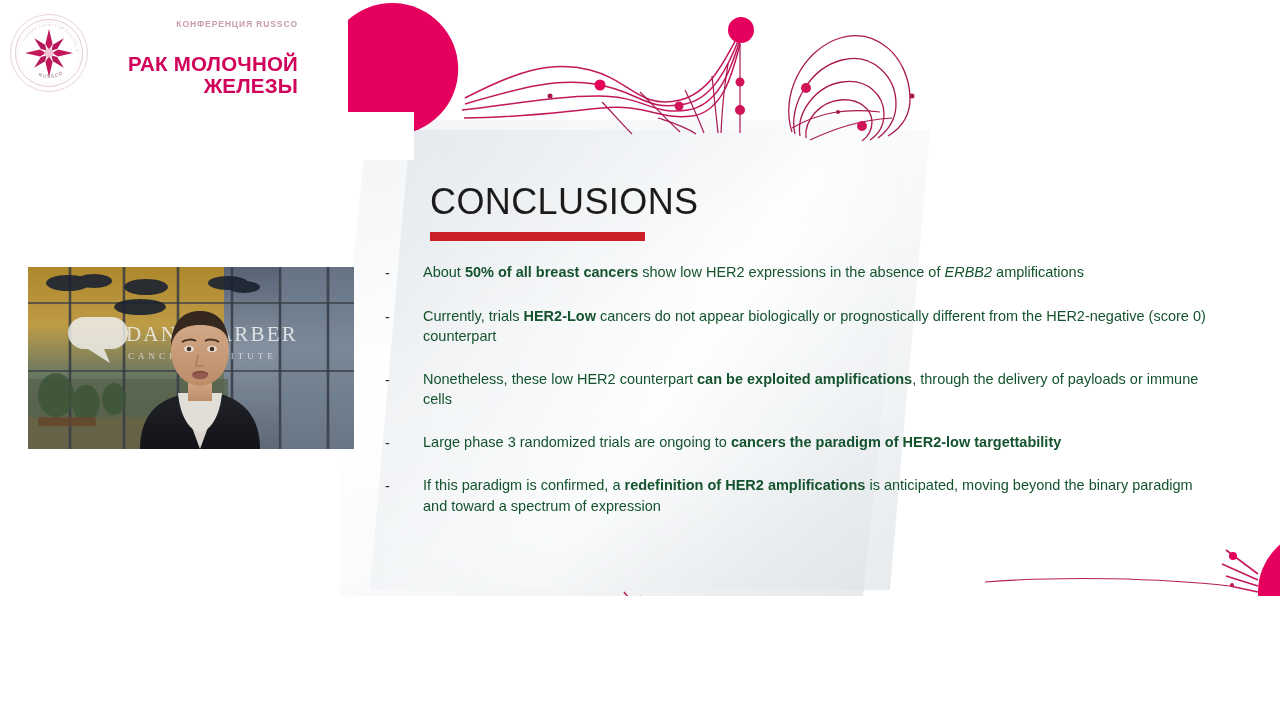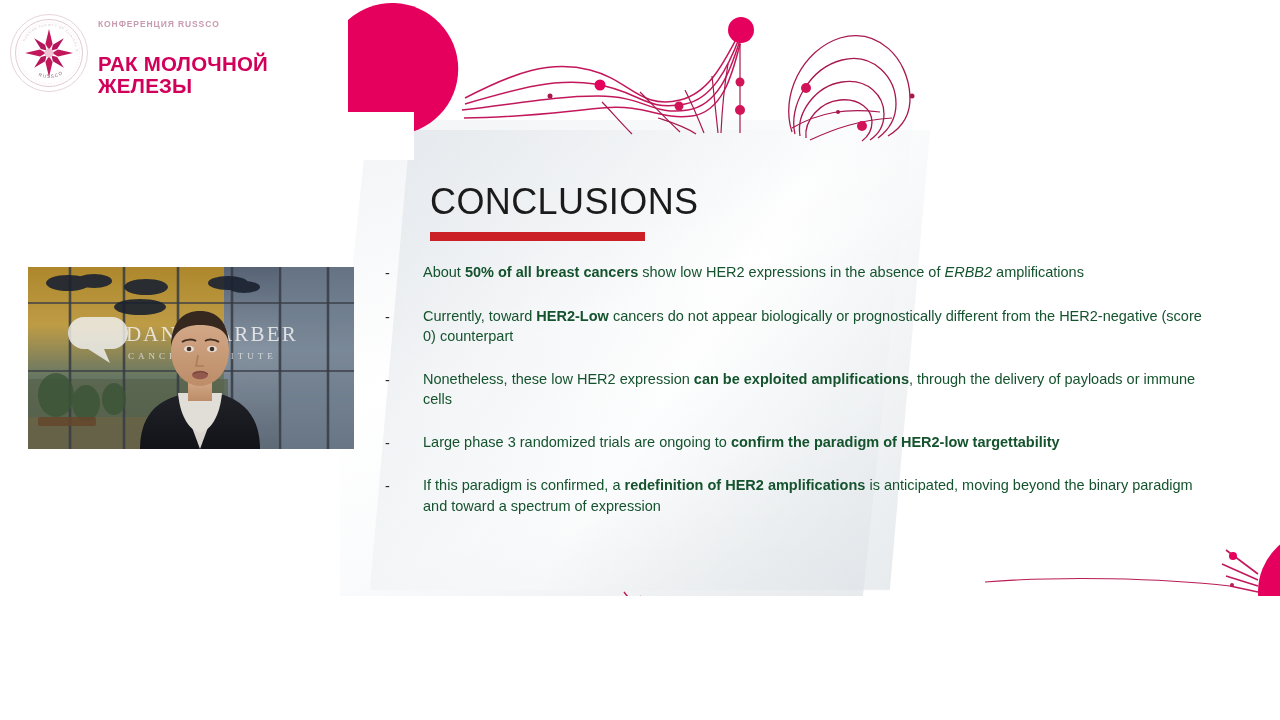--- a/index.html
+++ b/index.html
@@ -35,20 +35,21 @@
   }
   #brand-emblem .ring {
     position: absolute;
     inset: 0;
     border-radius: 50%;
     border: 1px solid #e8d4dd;
   }
   #brand-text {
     margin-left: 10px;
     padding-top: 8px;
+    text-align: right;
   }
   #brand-kicker {
     font-size: 8.5px;
     letter-spacing: 0.9px;
     color: #c79bb0;
     font-weight: 700;
     line-height: 1;
     margin-bottom: 4px;
   }
   #brand-title {
@@ -250,29 +251,29 @@
     <div id="slide-title">CONCLUSIONS</div>
     <div id="title-rule"></div>
 
     <div id="bullets">
         <div class="bullet">
           <div class="bullet-marker">-</div>
           <div class="bullet-text"><span>About </span><b>50% of all breast cancers</b><span> show low HER2 expressions in the absence of </span><i>ERBB2</i><span> amplifications</span></div>
         </div>
         <div class="bullet">
           <div class="bullet-marker">-</div>
-          <div class="bullet-text"><span>Currently, toward </span><b>HER2-Low</b><span> cancers do not appear biologically or prognostically different from the HER2-negative (score 0) counterpart</span></div>
-        </div>
-        <div class="bullet">
-          <div class="bullet-marker">-</div>
-          <div class="bullet-text"><span>Nonetheless, these low HER2 expression </span><b>can be exploited amplifications</b><span>, through the delivery of payloads or immune cells</span></div>
-        </div>
-        <div class="bullet">
-          <div class="bullet-marker">-</div>
-          <div class="bullet-text"><span>Large phase 3 randomized trials are ongoing to </span><b>confirm the paradigm of HER2-low targettability</b></div>
+          <div class="bullet-text"><span>Currently, trials </span><b>HER2-Low</b><span> cancers do not appear biologically or prognostically different from the HER2-negative (score 0) counterpart</span></div>
+        </div>
+        <div class="bullet">
+          <div class="bullet-marker">-</div>
+          <div class="bullet-text"><span>Nonetheless, these low HER2 counterpart </span><b>can be exploited amplifications</b><span>, through the delivery of payloads or immune cells</span></div>
+        </div>
+        <div class="bullet">
+          <div class="bullet-marker">-</div>
+          <div class="bullet-text"><span>Large phase 3 randomized trials are ongoing to </span><b>cancers the paradigm of HER2-low targettability</b></div>
         </div>
         <div class="bullet">
           <div class="bullet-marker">-</div>
           <div class="bullet-text"><span>If this paradigm is confirmed, a </span><b>redefinition of HER2 amplifications</b><span> is anticipated, moving beyond the binary paradigm and toward a spectrum of expression</span></div>
         </div>
       </div>
 
     <svg class="deco" id="deco-bottom" viewBox="0 0 940 190">
       <g fill="none" stroke="#b81d56" stroke-width="1.4">
         <path d="M284,62 C320,110 420,140 560,150 C700,160 830,120 940,66"></path>

